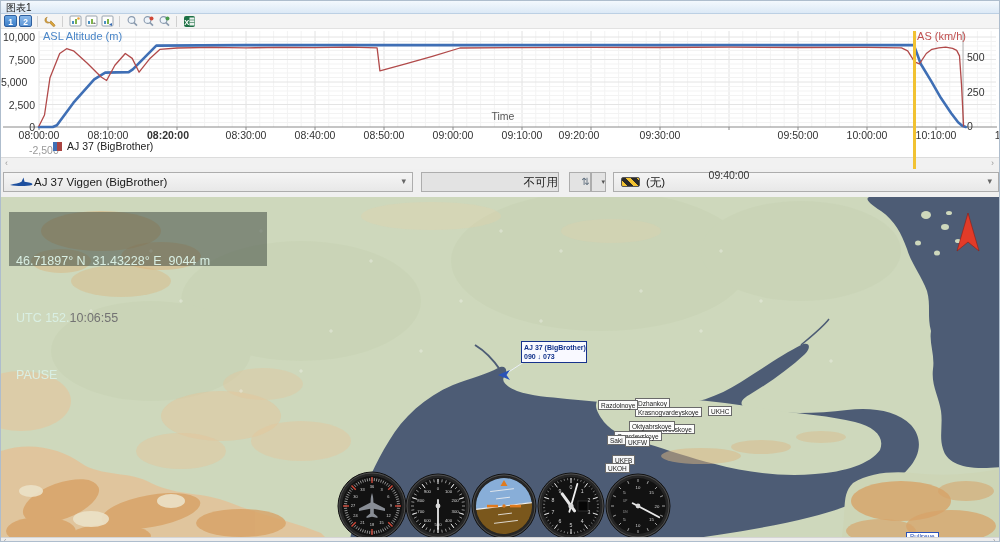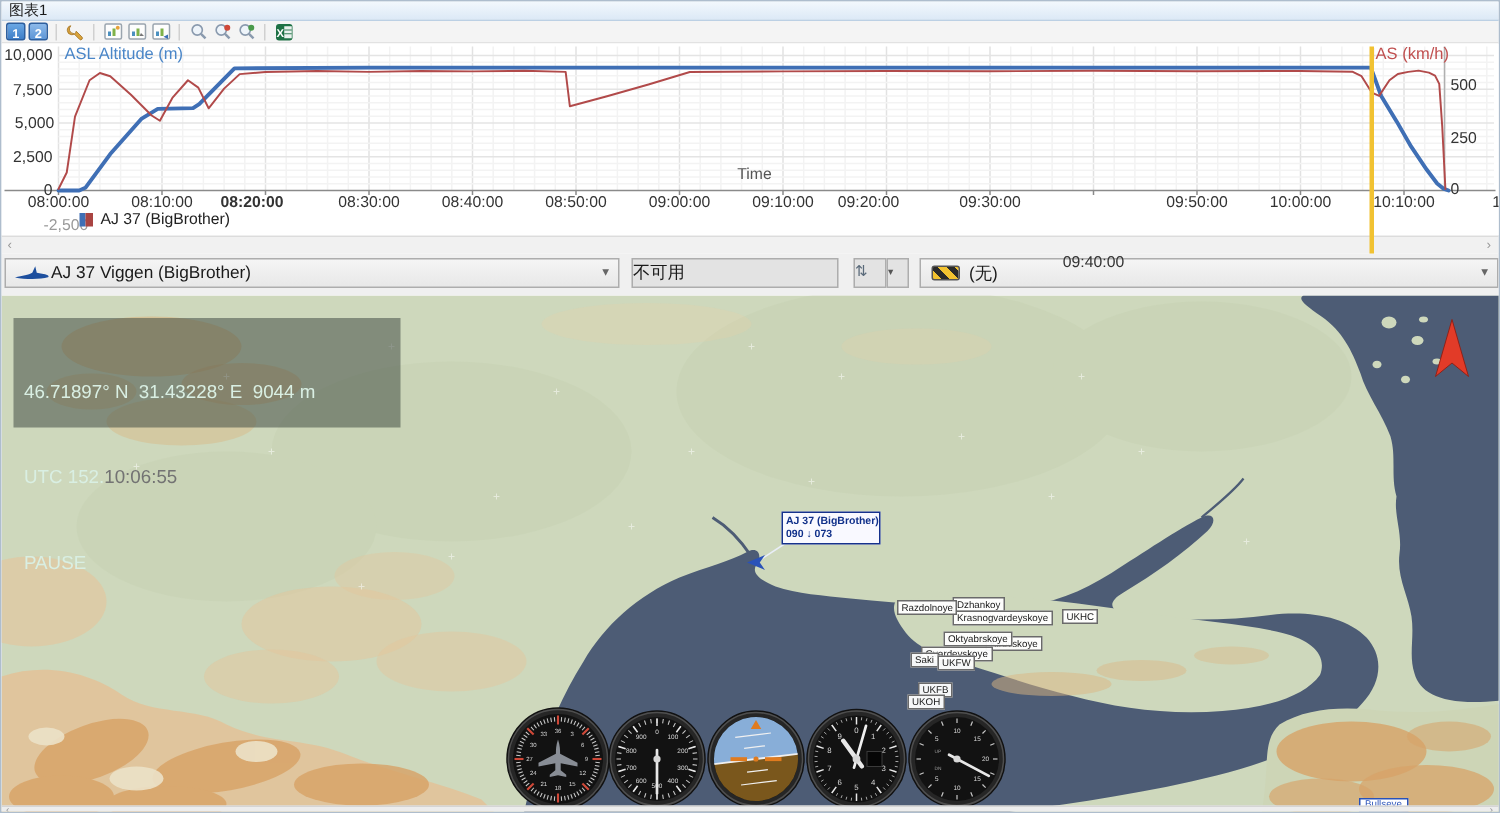--- a/index.html
+++ b/index.html
@@ -26,26 +26,26 @@
   .timeline-marker{position:absolute;background:#f1c232;width:2.4px;z-index:3}
   .legend-sq{position:absolute;width:9px;height:9px;z-index:2}
   .scrollrow{left:0;top:156px;width:1000px;height:12px;background:#f1f1f1;border-top:1px solid #dcdcdc;
              color:#9a9a9a;font-size:9px;line-height:11px}
   
   .selrow{left:0;top:168px;width:1000px;height:28px;background:#f0f0f0}
   .combo{position:absolute;top:3px;height:20px;background:linear-gradient(#f5f5f5,#e8e8e8);
          border:1px solid #adadad;font-size:11.5px;color:#1a1a1a;display:flex;align-items:center}
   .chev{position:absolute;right:6px;color:#666;font-size:9px;top:3px}
   .pbtn{position:absolute;top:3px;height:20px;background:#e3e3e3;border:1px solid #adadad;
-        font-size:11.5px;color:#1a1a1a;text-align:left;line-height:18px}
+        font-size:11.5px;color:#1a1a1a;text-align:right;line-height:18px}
   .hazard{width:19px;height:10px;border:1px solid #555;border-radius:2px;margin:0 6px 0 7px;
           background:repeating-linear-gradient(45deg,#f2c230 0 4px,#2a2a2a 4px 8px)}
   
   #mapsvg{left:0;top:196px;z-index:1}
-  .ovl{left:8px;top:211px;width:258px;height:73px;background:rgba(68,78,70,0.55);z-index:6;
+  .ovl{left:8px;top:211px;width:258px;height:54px;background:rgba(68,78,70,0.55);z-index:6;
        color:#d9efe3;font-size:12.5px;line-height:19px;padding:2px 0 0 7px;white-space:pre}
   .utc-time{color:#737373}
   .maplabel{position:absolute;background:rgba(255,255,255,0.95);border:1px solid #6a6a6a;
             color:#1a1a1a;font-size:6.5px;line-height:7px;padding:0.5px 2px;white-space:nowrap;z-index:5}
   .aclabel{left:520px;top:340px;width:66px;background:#f9f9ff;border:1.5px solid #16328c;z-index:6;
            color:#10308a;font-size:7px;font-weight:bold;line-height:9px;padding:1px 2px;white-space:nowrap}
   .footer{left:857px;top:512px;width:143px;height:23px;background:rgba(66,74,70,0.55);z-index:6;
           color:#2e5fd0;font-size:11px;text-align:center;line-height:21px;white-space:nowrap}
   .bullseye{left:905px;top:531px;background:#fff;border:1px solid #2a52b8;color:#2a52b8;
             font-size:6.5px;line-height:7px;padding:0 3px;z-index:7}
@@ -237,21 +237,21 @@
       <line x1="935" y1="126" x2="935" y2="129" stroke="#8a8a8a"></line>
       <polyline points="38.0,126.0 51.8,126.0 55.9,124.2 72.5,101.7 93.2,78.3 104.2,71.6 127.7,71.1 131.8,68.4 155.3,44.6 245.0,44.1 452.0,44.1 659.0,44.1 912.9,44.1 919.8,63.0 930.2,80.1 939.8,96.8 950.2,112.2 957.1,121.3 961.2,124.7 964.7,126.0" fill="none" stroke="#3f6fb5" stroke-width="2.6" stroke-linejoin="round" stroke-linecap="round"></polyline>
       <polyline points="38.0,125.0 43.5,114.0 49.0,76.7 58.7,52.5 65.6,47.7 72.5,49.8 86.3,62.2 100.1,76.0 105.6,79.5 113.9,64.3 124.3,52.5 131.2,57.4 138.1,71.2 148.4,58.1 158.8,48.4 176.0,47.0 210.5,46.3 245.0,46.9 279.5,46.3 314.0,46.6 348.5,46.2 376.1,46.9 378.9,69.8 403.7,63.2 431.3,55.3 458.9,47.0 521.0,46.6 590.0,46.3 659.0,46.5 728.0,46.2 797.0,46.5 866.0,46.3 900.5,46.8 906.7,49.8 913.6,60.8 918.4,62.9 925.3,52.5 930.9,48.3 937.8,46.9 944.7,46.1 951.6,47.4 955.7,49.4 958.5,54.9 960.5,83.6 962.6,125.0" fill="none" stroke="#b14a4a" stroke-width="1.3" stroke-linejoin="round" stroke-linecap="round"></polyline>
     </svg>
   <div id="chartlabels">
       <div class="axislabel" style="left: 42px; top: 29px; color: rgb(74, 134, 200); z-index: 2; position: absolute;">ASL Altitude (m)</div>
       <div class="axislabel" style="left: 913px; top: 29px; color: rgb(192, 80, 80); z-index: 2; position: absolute;">IAS (km/h)</div>
       <div class="axislabel" style="left: 480px; top: 109px; width: 44px; text-align: center; color: rgb(85, 85, 85); font-size: 10.5px; z-index: 2; position: absolute;">Time</div>
       <div class="ticklabel" style="left: 0px; top: 30px; width: 34px; text-align: right; z-index: 2; position: absolute;">10,000</div>
       <div class="ticklabel" style="left: 0px; top: 52.5px; width: 34px; text-align: right; z-index: 2; position: absolute;">7,500</div>
-      <div class="ticklabel" style="left: 0px; top: 75px; width: 44px; text-align: center; z-index: 2; position: absolute;">5,000</div>
+      <div class="ticklabel" style="left: 0px; top: 75px; width: 44px; text-align: left; z-index: 2; position: absolute;">5,000</div>
       <div class="ticklabel" style="left: 0px; top: 97.5px; width: 34px; text-align: right; z-index: 2; position: absolute;">2,500</div>
       <div class="ticklabel" style="left: 0px; top: 120px; width: 34px; text-align: right; z-index: 2; position: absolute;">0</div>
       <div class="ticklabel" style="left: 0px; top: 142.5px; width: 34px; text-align: right; z-index: 2; position: absolute; color: rgb(154, 154, 154); padding-left: 28px;">-2,500</div>
       <div class="ticklabel" style="left: 966px; top: 50px; z-index: 2; position: absolute;">500</div>
       <div class="ticklabel" style="left: 966px; top: 84.5px; z-index: 2; position: absolute;">250</div>
       <div class="ticklabel" style="left: 966px; top: 119px; z-index: 2; position: absolute;">0</div>
       <div class="ticklabel" style="left: 8px; top: 128px; width: 60px; text-align: center; z-index: 2; position: absolute;">08:00:00</div>
       <div class="ticklabel" style="left: 77px; top: 128px; width: 60px; text-align: center; z-index: 2; position: absolute;">08:10:00</div>
       <div class="ticklabel" style="left: 146px; top: 128px; width: 60px; text-align: left; z-index: 2; position: absolute; font-weight: bold;">08:20:00</div>
       <div class="ticklabel" style="left: 215px; top: 128px; width: 60px; text-align: center; z-index: 2; position: absolute;">08:30:00</div>

